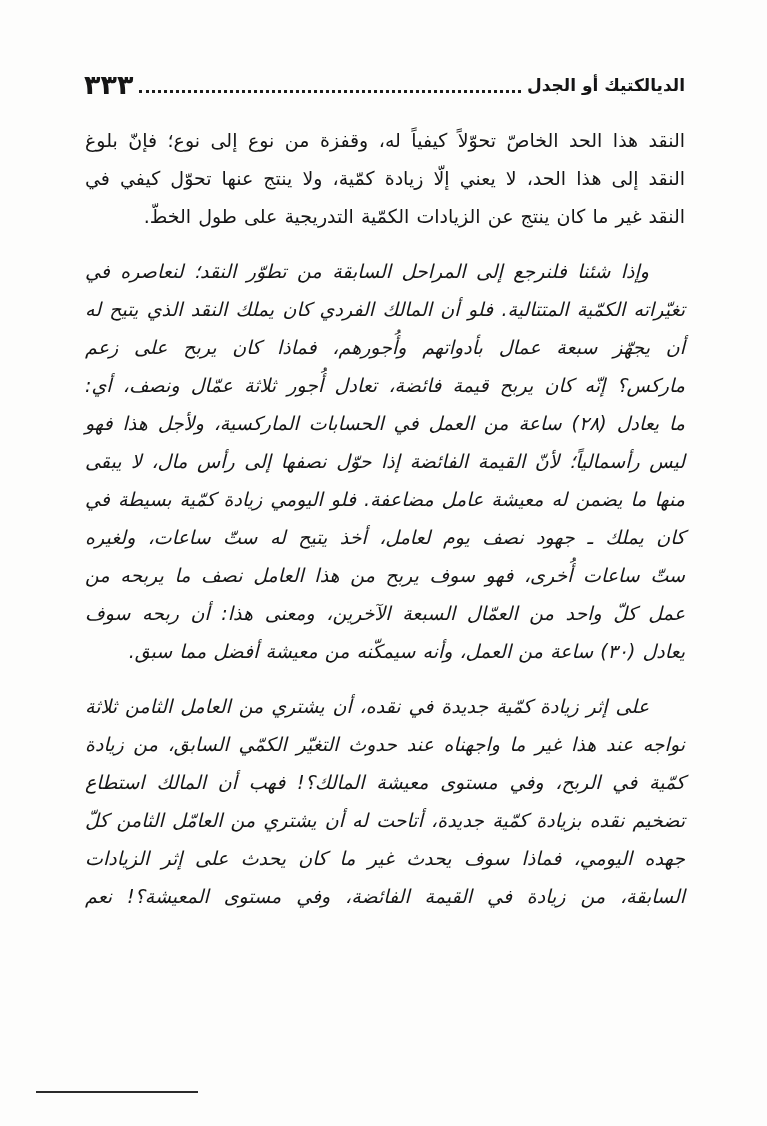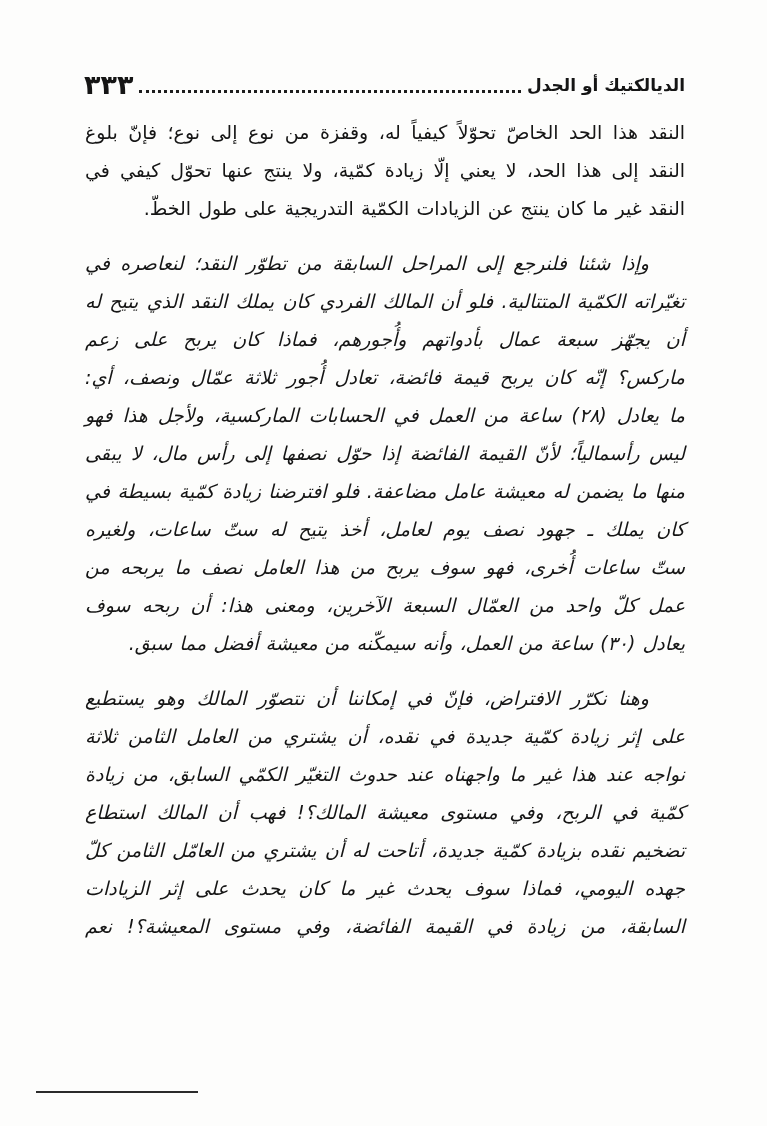--- a/index.html
+++ b/index.html
@@ -40,21 +40,21 @@
   .page-num {
     font-weight: bold;
     font-size: 27px;
     white-space: nowrap;
     line-height: 26px;
     letter-spacing: 1px;
   }
   
   .body-text {
     position: absolute;
-    top: 113px;
+    top: 121px;
     right: 82px;
     left: 85px;
     direction: rtl;
   }
   .para { margin: 0; }
   .para + .para { margin-top: 17px; font-style: italic; }
   .line {
     font-size: 19px;
     line-height: 38px;
     text-align: justify;
@@ -91,28 +91,27 @@
         <div class="line">النقد إلى هذا الحد، لا يعني إلّا زيادة كمّية، ولا ينتج عنها تحوّل كيفي في</div>
         <div class="line">النقد غير ما كان ينتج عن الزيادات الكمّية التدريجية على طول الخطّ.</div>
       </div>
       <div class="para indent">
         <div class="line">وإذا شئنا فلنرجع إلى المراحل السابقة من تطوّر النقد؛ لنعاصره في</div>
         <div class="line">تغيّراته الكمّية المتتالية. فلو أن المالك الفردي كان يملك النقد الذي يتيح له</div>
         <div class="line">أن يجهّز سبعة عمال بأدواتهم وأُجورهم، فماذا كان يربح على زعم</div>
         <div class="line">ماركس؟ إنّه كان يربح قيمة فائضة، تعادل أُجور ثلاثة عمّال ونصف، أي:</div>
         <div class="line">ما يعادل (٢٨) ساعة من العمل في الحسابات الماركسية، ولأجل هذا فهو</div>
         <div class="line">ليس رأسمالياً؛ لأنّ القيمة الفائضة إذا حوّل نصفها إلى رأس مال، لا يبقى</div>
-        <div class="line">منها ما يضمن له معيشة عامل مضاعفة. فلو افترضنا زيادة كمّية بسيطة في</div>
+        <div class="line">منها ما يضمن له معيشة عامل مضاعفة. فلو اليومي زيادة كمّية بسيطة في</div>
         <div class="line">كان يملك ـ جهود نصف يوم لعامل، أخذ يتيح له ستّ ساعات، ولغيره</div>
         <div class="line">ستّ ساعات أُخرى، فهو سوف يربح من هذا العامل نصف ما يربحه من</div>
         <div class="line">عمل كلّ واحد من العمّال السبعة الآخرين، ومعنى هذا: أن ربحه سوف</div>
         <div class="line">يعادل (٣٠) ساعة من العمل، وأنه سيمكّنه من معيشة أفضل مما سبق.</div>
       </div>
       <div class="para indent justify-last">
-        <div class="line">وهنا نكرّر الافتراض، فإنّ في إمكاننا أن نتصوّر المالك وهو يستطيع</div>
         <div class="line">على إثر زيادة كمّية جديدة في نقده، أن يشتري من العامل الثامن ثلاثة</div>
         <div class="line">نواجه عند هذا غير ما واجهناه عند حدوث التغيّر الكمّي السابق، من زيادة</div>
         <div class="line">كمّية في الربح، وفي مستوى معيشة المالك؟! فهب أن المالك استطاع</div>
         <div class="line">تضخيم نقده بزيادة كمّية جديدة، أتاحت له أن يشتري من العامّل الثامن كلّ</div>
         <div class="line">جهده اليومي، فماذا سوف يحدث غير ما كان يحدث على إثر الزيادات</div>
         <div class="line">السابقة، من زيادة في القيمة الفائضة، وفي مستوى المعيشة؟! نعم</div>
       </div>
     </div>
 
   <div class="separator"></div>

